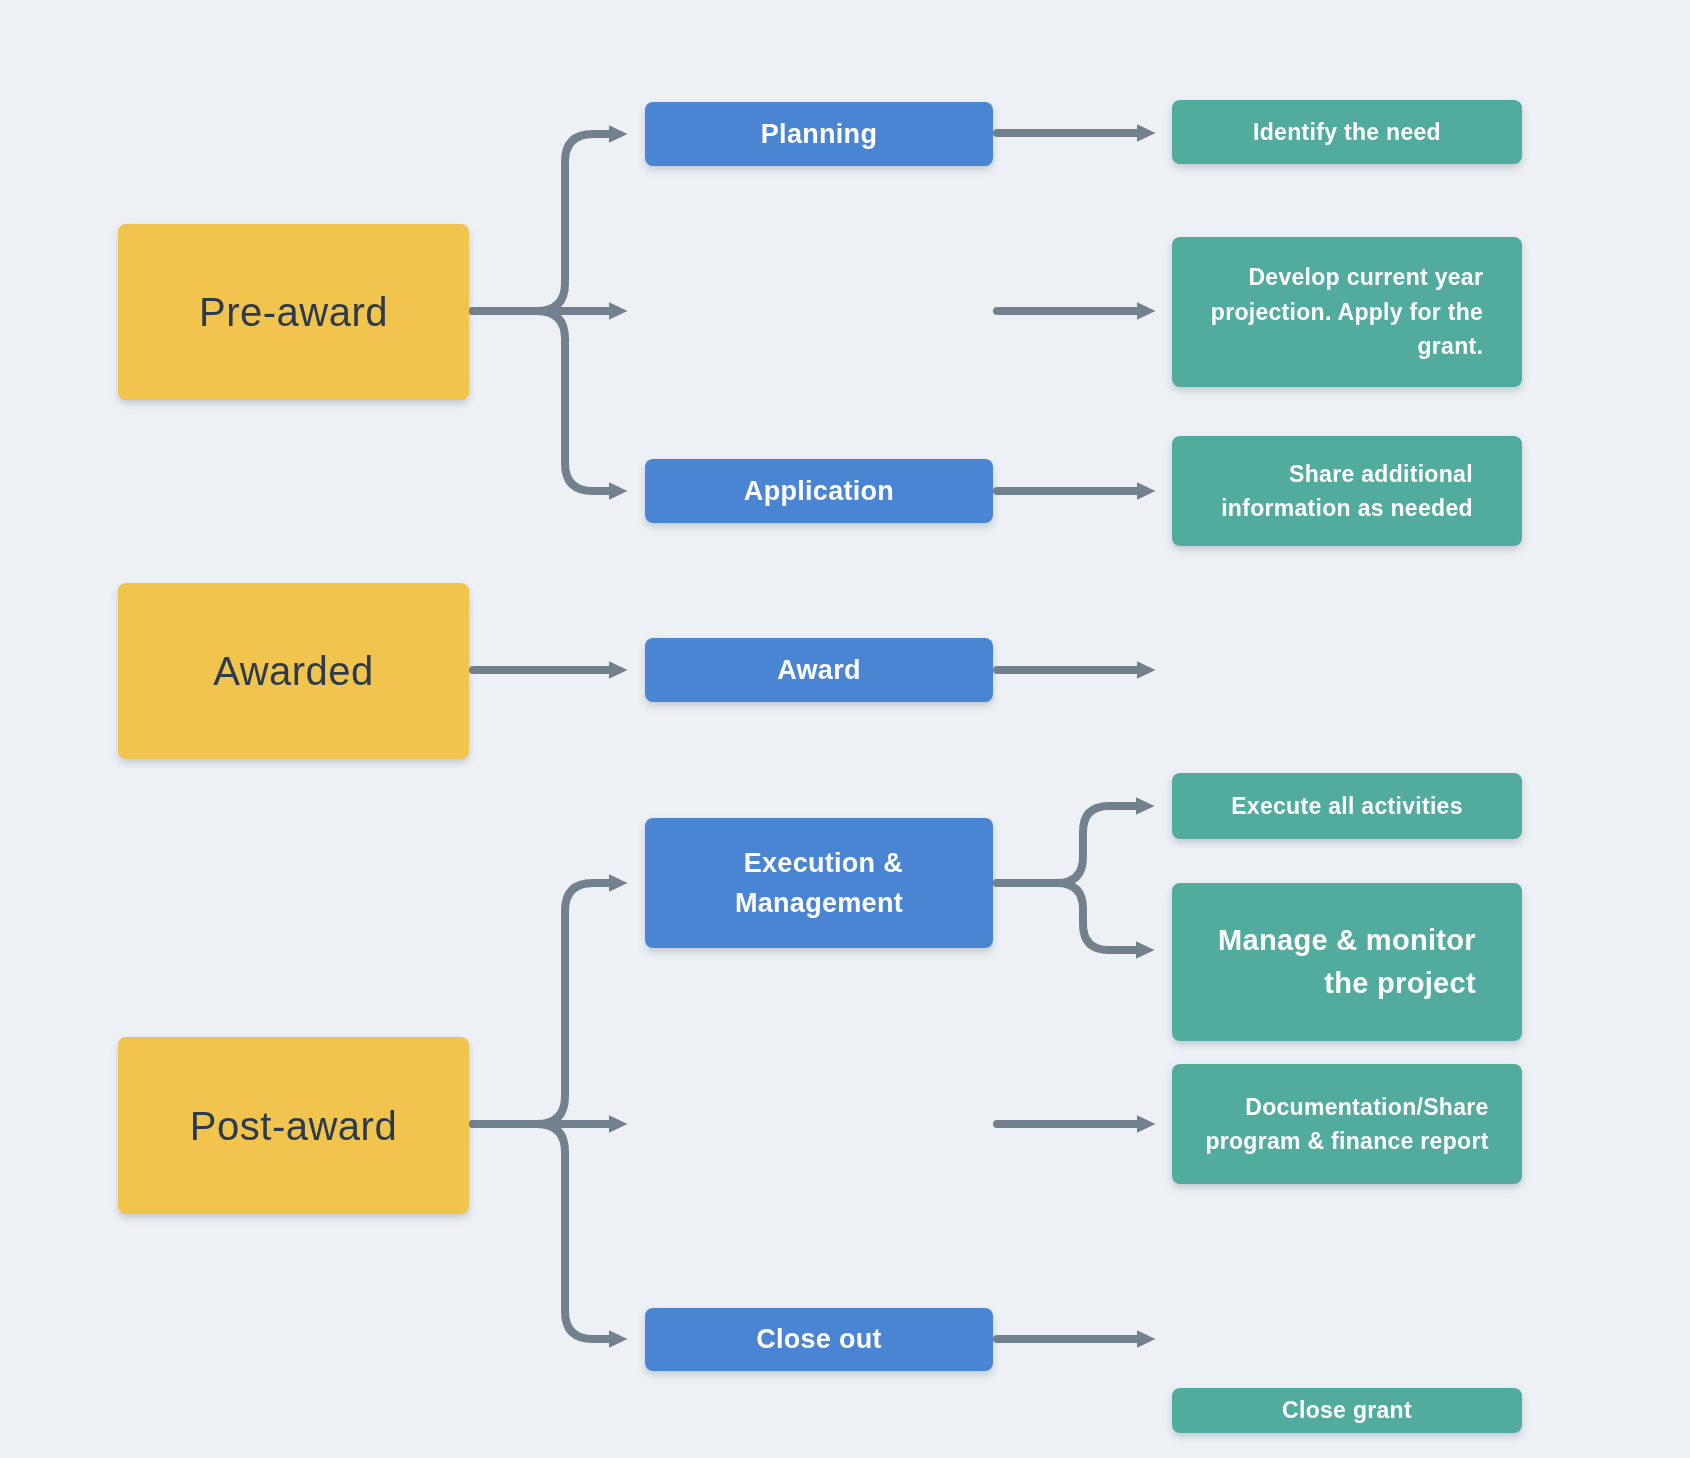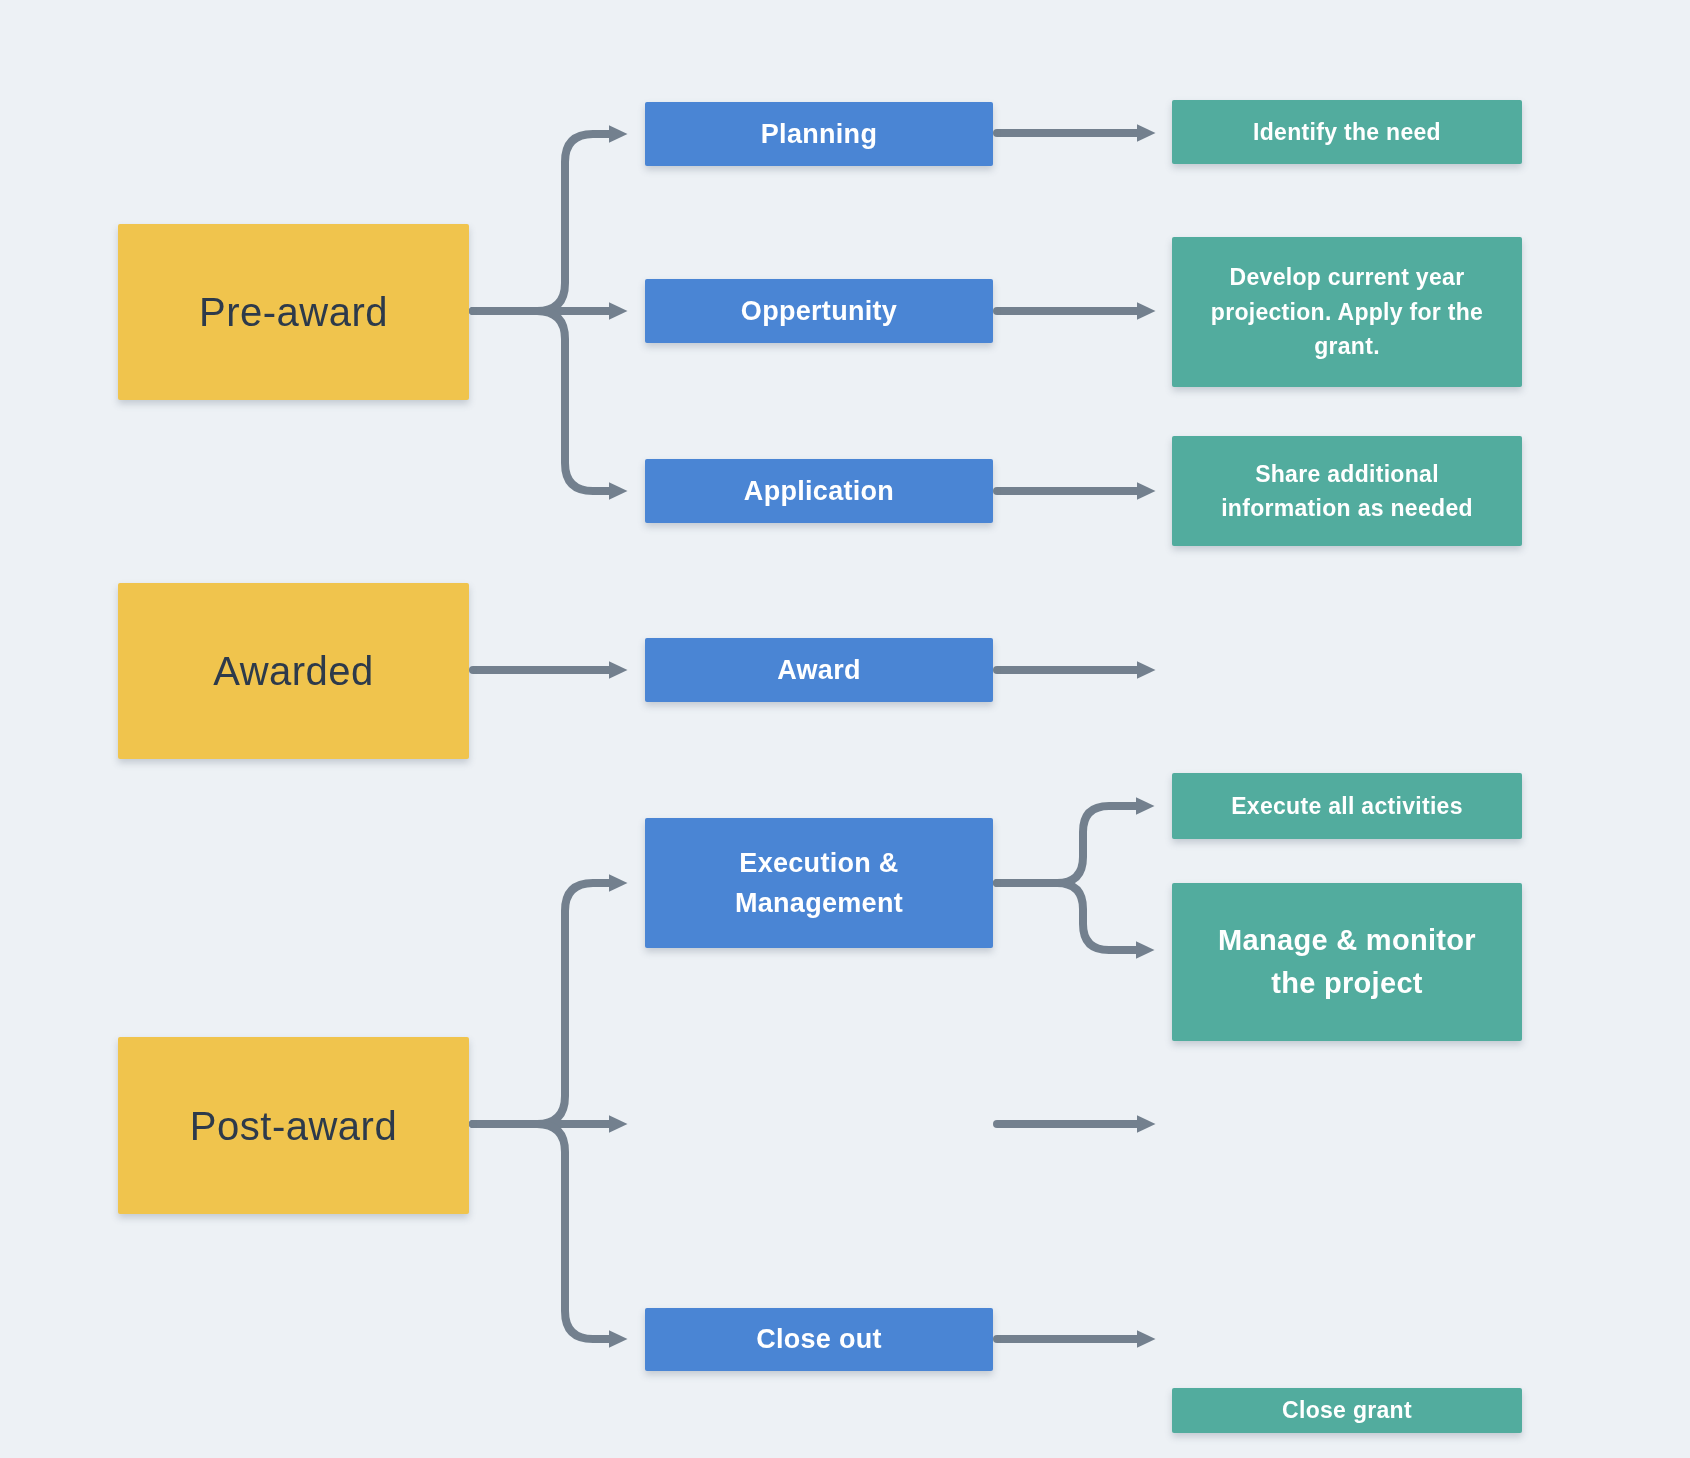--- a/index.html
+++ b/index.html
@@ -16,22 +16,22 @@
     width:1690px;height:1458px;
     background:var(--bg);
     font-family:"Liberation Sans",sans-serif;
     overflow:hidden;
   }
   #canvas{position:relative;width:1690px;height:1458px;}
   #wires{position:absolute;left:0;top:0;width:1690px;height:1458px;}
   .node{
     position:absolute;
     display:flex;align-items:center;justify-content:center;
-    text-align:center;
-    border-radius:2px;
+    text-align:right;
+    border-radius:8px;
     box-shadow:0 4px 7px rgba(102,116,131,.30);
     box-sizing:border-box;
   }
   .node .lbl{white-space:pre-line;line-height:1.5;}
   .phase{background:var(--phase);color:var(--phase-text);font-size:40px;font-weight:400;letter-spacing:.5px;}
   .stage{background:var(--stage);color:var(--box-text);font-size:27px;font-weight:700;letter-spacing:.3px;}
   .outcome{background:var(--outcome);color:var(--box-text);font-size:23px;font-weight:700;letter-spacing:.3px;}
   .outcome.big{font-size:29px;}
   .wire{stroke:var(--arrow);stroke-width:8;fill:none;stroke-linecap:round;stroke-linejoin:round;}
 </style>
@@ -75,23 +75,20 @@
   <div class="node phase" style="left:118px;top:583px;width:351px;height:176px">
     <span class="lbl">Awarded</span>
   </div>
   <div class="node phase" style="left:118px;top:1037px;width:351px;height:177px">
     <span class="lbl">Post-award</span>
   </div>
 
   <div class="node stage" style="left:645px;top:102px;width:348px;height:64px">
     <span class="lbl">Planning</span>
   </div>
-  <div class="node stage" style="left:645px;top:279px;width:348px;height:64px">
-    <span class="lbl">Oppertunity</span>
-  </div>
   <div class="node stage" style="left:645px;top:459px;width:348px;height:64px">
     <span class="lbl">Application</span>
   </div>
   <div class="node stage" style="left:645px;top:638px;width:348px;height:64px">
     <span class="lbl">Award</span>
   </div>
   <div class="node stage" style="left:645px;top:818px;width:348px;height:130px">
     <span class="lbl">Execution &amp;
 Management</span>
   </div>
@@ -111,17 +108,21 @@
     <span class="lbl">Share additional
 information as needed</span>
   </div>
   <div class="node outcome" style="left:1172px;top:773px;width:350px;height:66px">
     <span class="lbl">Execute all activities</span>
   </div>
   <div class="node outcome big" style="left:1172px;top:883px;width:350px;height:158px">
     <span class="lbl">Manage &amp; monitor
 the project</span>
   </div>
+  <div class="node outcome" style="left:1172px;top:1064px;width:350px;height:120px">
+    <span class="lbl">Documentation/Share
+program &amp; finance report</span>
+  </div>
   <div class="node outcome" style="left:1172px;top:1388px;width:350px;height:45px">
     <span class="lbl">Close grant</span>
   </div>
 
 </div>
 
 </body></html>

